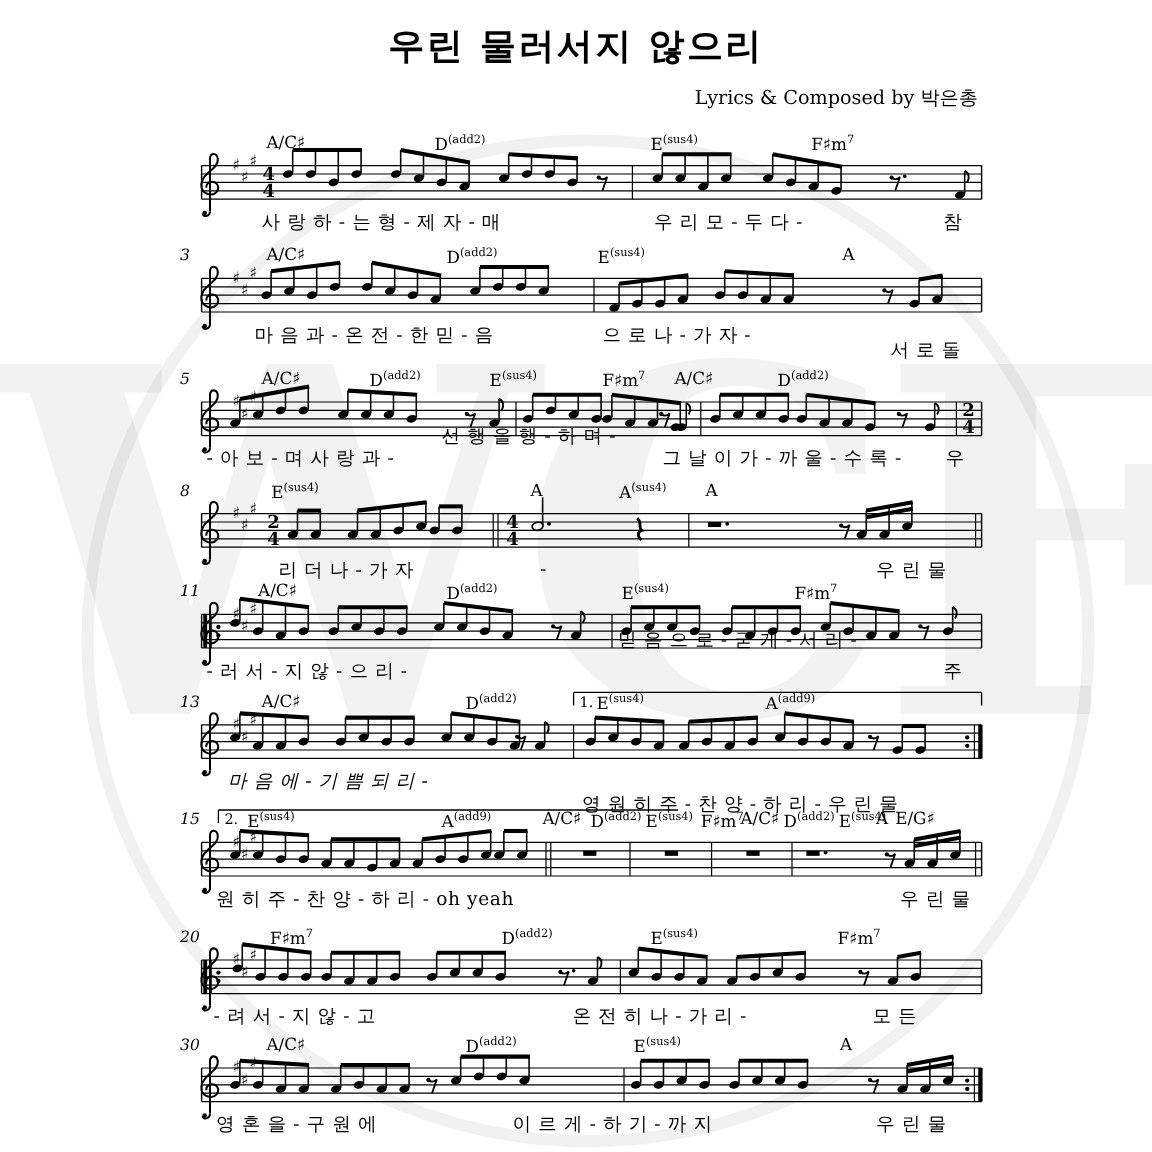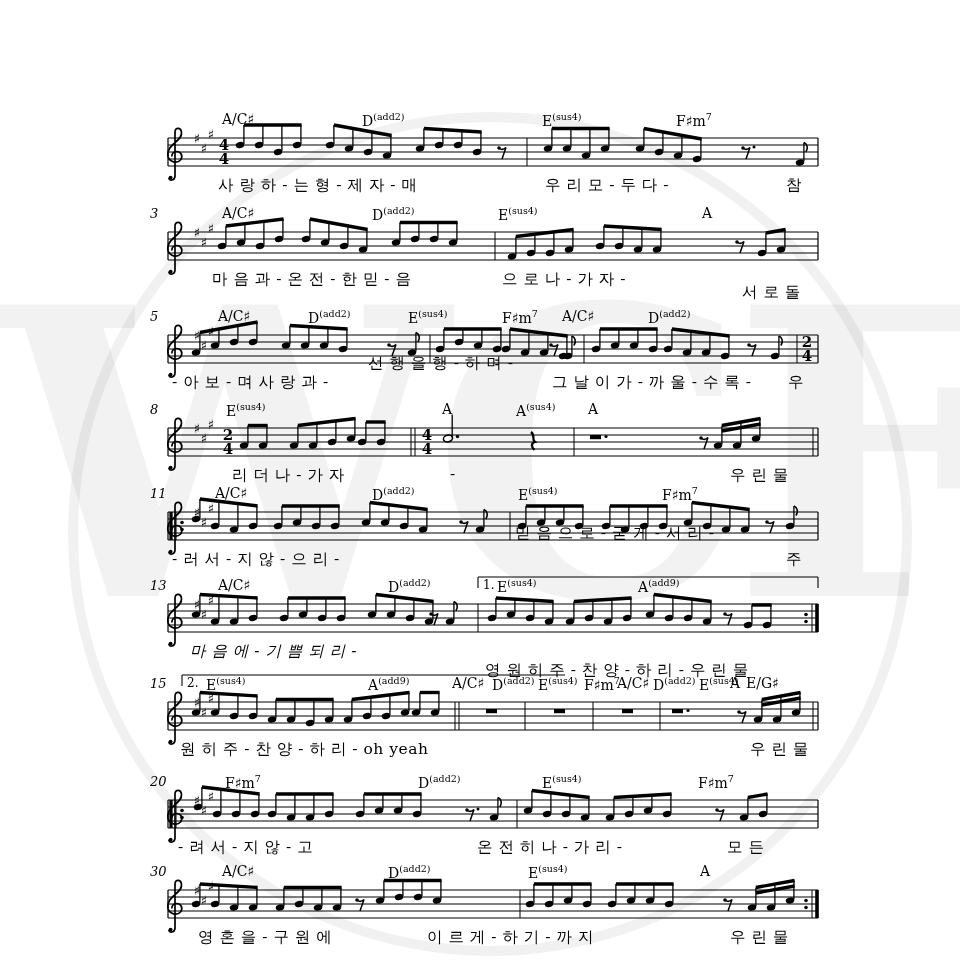--- a/index.html
+++ b/index.html
@@ -22,20 +22,22 @@
 </style>
 </head>
 <body>
 
 <div id="page">
   <div id="watermark-wrap">
     <div id="wm-ring"></div>
     <div id="wm-text">WCF</div>
   </div>
 
+  <div id="page-title">우린 물러서지 않으리</div>
+  <div id="credit">Lyrics &amp; Composed by 박은총</div>
 
   <svg id="score-svg" width="960" height="960" viewBox="0 0 960 960">
       <line x1="168" y1="138" x2="818" y2="138" stroke="#000000" stroke-width="1"></line>
       <line x1="168" y1="145" x2="818" y2="145" stroke="#000000" stroke-width="1"></line>
       <line x1="168" y1="152" x2="818" y2="152" stroke="#000000" stroke-width="1"></line>
       <line x1="168" y1="159" x2="818" y2="159" stroke="#000000" stroke-width="1"></line>
       <line x1="168" y1="166" x2="818" y2="166" stroke="#000000" stroke-width="1"></line>
       <line x1="168" y1="138" x2="168" y2="166" stroke="#000000" stroke-width="1.2"></line>
       <path d="M 175 176 L 175 132 C 175 127 181 127 181.5 132.5
     C 182 137 178 140 173.5 144 C 169 148 167 152 168 156.5
@@ -797,17 +799,17 @@
       <div class="chord" style="left: 542px; top: 773px;"><span>E</span><sup>(sus4)</sup></div>
       <div class="chord" style="left: 698px; top: 773px;"><span>F♯m</span><sup>7</sup></div>
       <div class="lyr" style="left: 178px; top: 837px;">- 려 서 - 지 않 - 고</div>
       <div class="lyr" style="left: 477px; top: 837px;">온 전 히 나 - 가 리 -</div>
       <div class="lyr" style="left: 727px; top: 837px;">모 든</div>
       <div class="mnum" style="left: 150px; top: 864px;">30</div>
       <div class="chord" style="left: 222px; top: 863px;"><span>A/C♯</span></div>
       <div class="chord" style="left: 388px; top: 863px;"><span>D</span><sup>(add2)</sup></div>
       <div class="chord" style="left: 528px; top: 863px;"><span>E</span><sup>(sus4)</sup></div>
       <div class="chord" style="left: 700px; top: 863px;"><span>A</span></div>
-      <div class="lyr" style="left: 198px; top: 927px;">영 혼 을 - 구 원 에</div>
+      <div class="lyr" style="left: 180px; top: 927px;">영 혼 을 - 구 원 에</div>
       <div class="lyr" style="left: 427px; top: 927px;">이 르 게 - 하 기 - 까 지</div>
       <div class="lyr" style="left: 730px; top: 927px;">우 린 물</div>
     </div>
 </div>
 
 </body></html>

